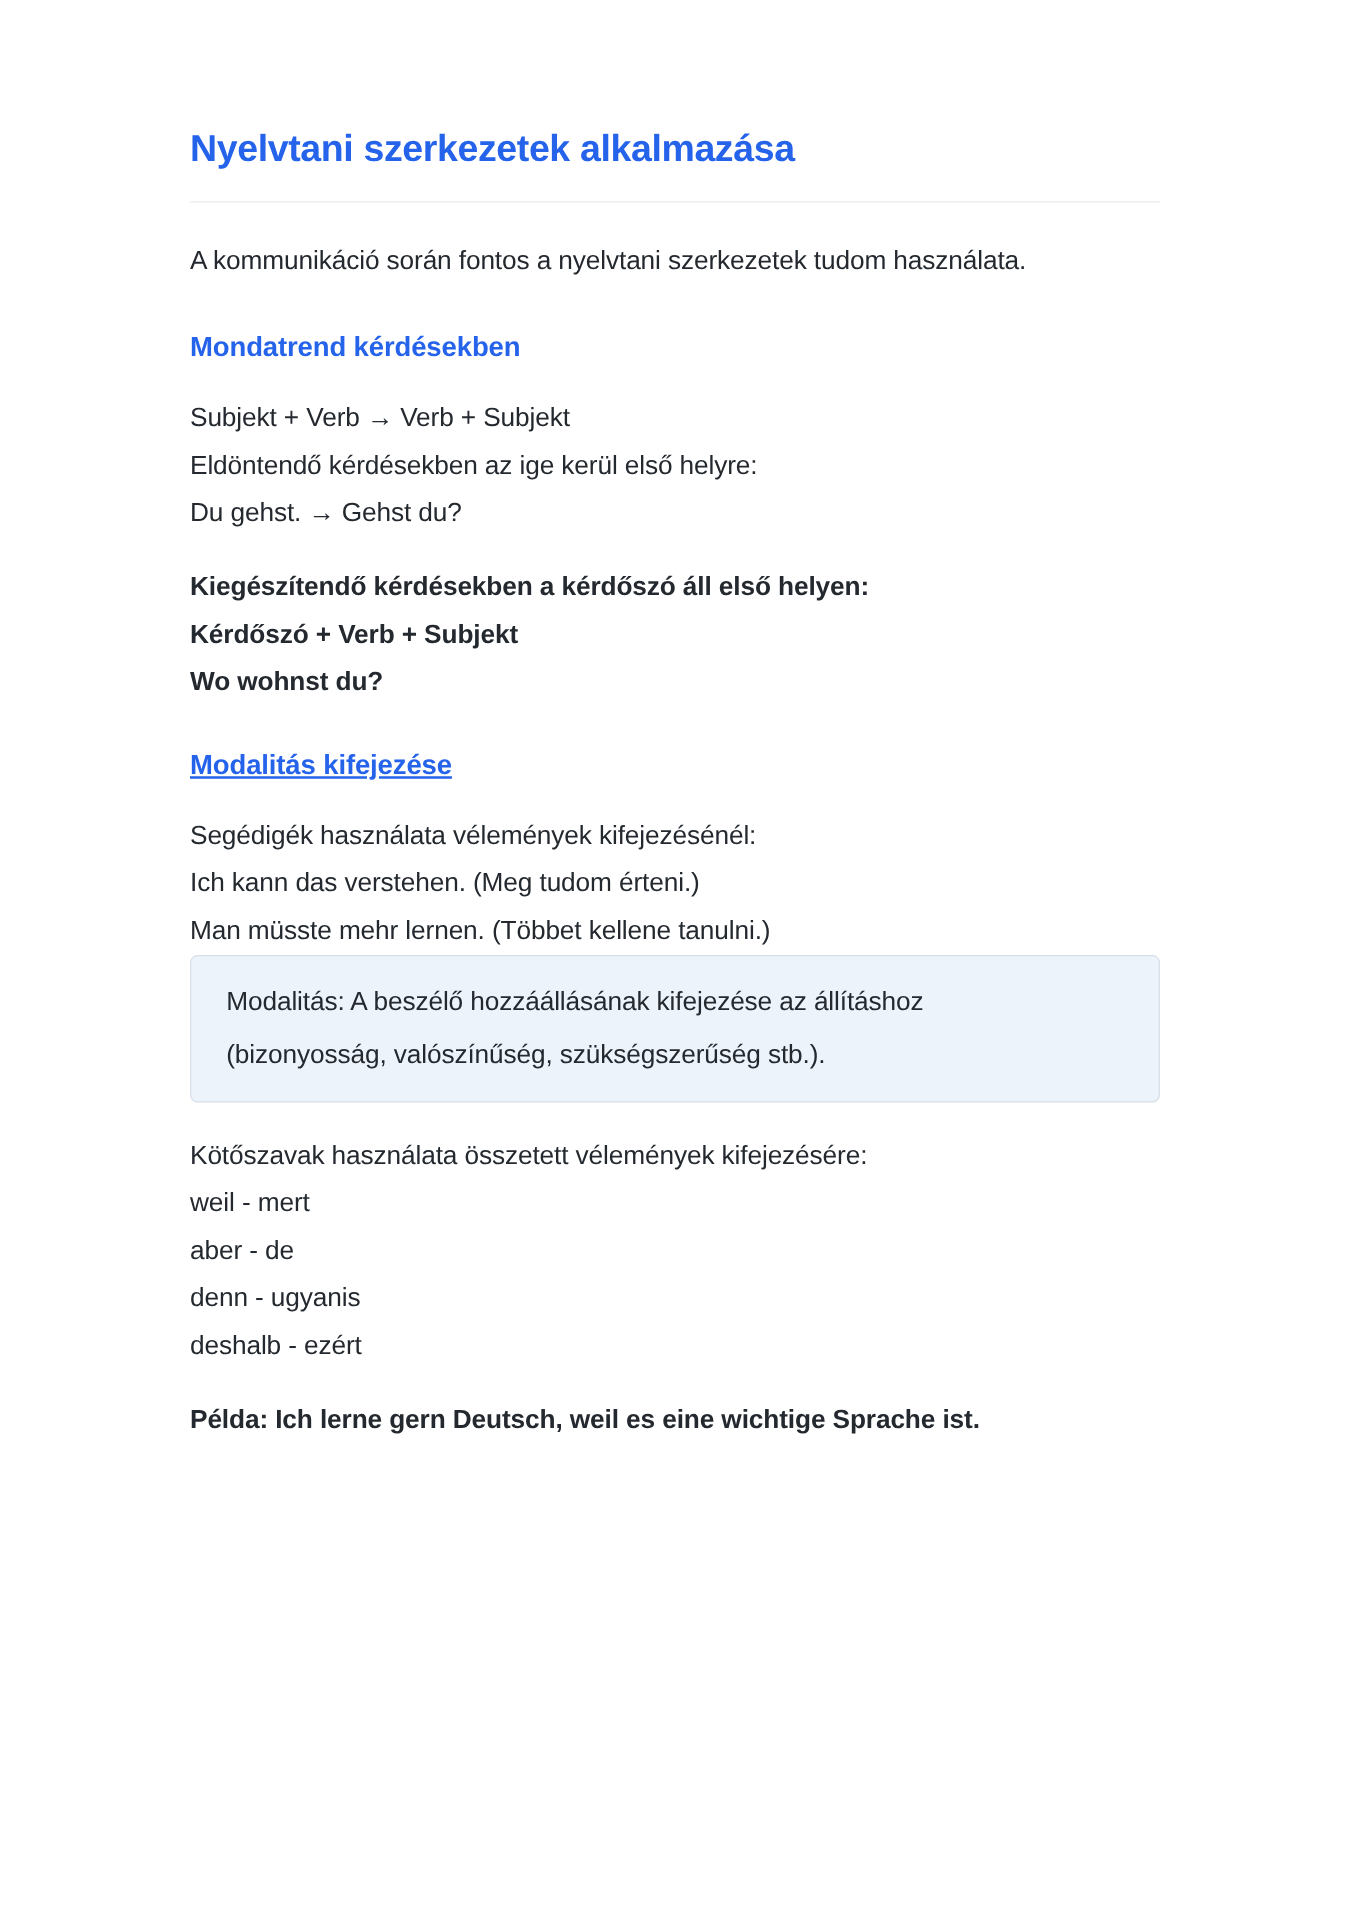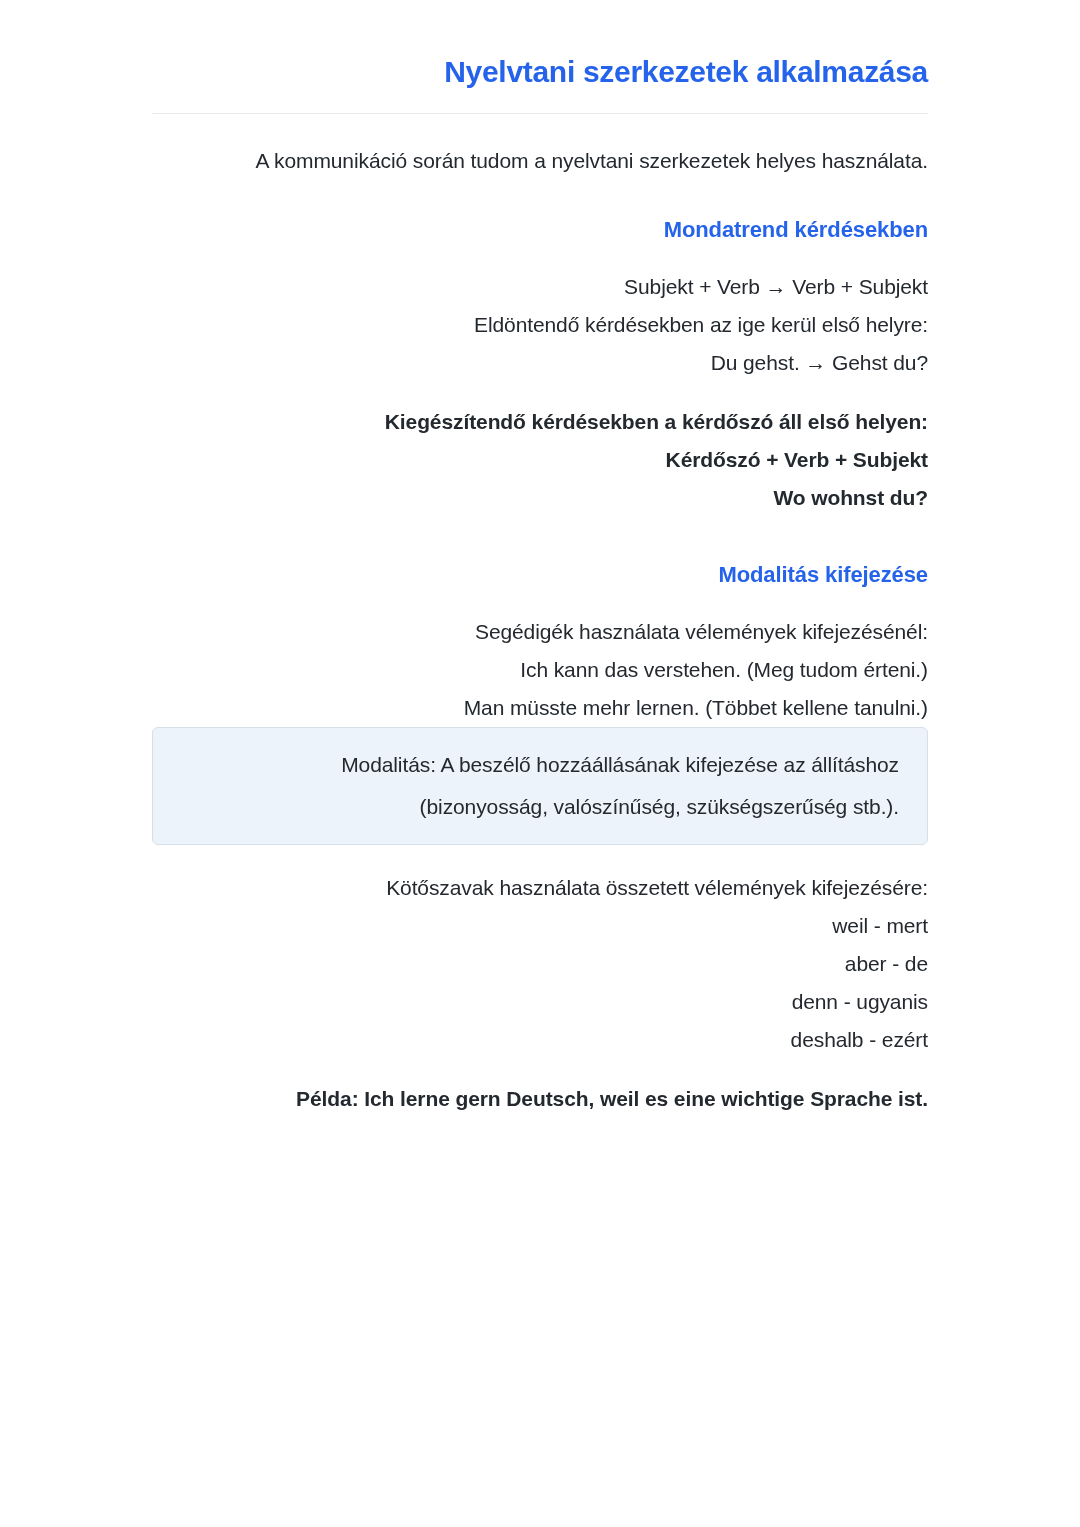--- a/index.html
+++ b/index.html
@@ -13,23 +13,22 @@
   html,body{background:#ffffff;}
   body{
     width:1080px;
     min-height:1527px;
     font-family:"Liberation Sans","DejaVu Sans",sans-serif;
     color:var(--text);
   }
   .page{
     width:1080px;
     min-height:1527px;
-    padding:52px 152px 60px 152px;
+    padding:100px 152px 60px 152px;
     background:#ffffff;
-    text-align:right;
   }
   h1.doc-title{
     font-size:30px;
     line-height:40px;
     font-weight:700;
     letter-spacing:-0.3px;
     color:var(--accent);
     padding-bottom:21px;
     border-bottom:1px solid var(--divider);
   }
@@ -41,21 +40,21 @@
   }
   p.intro{margin-top:28px;}
   h3.section-heading{
     font-size:22px;
     line-height:28px;
     font-weight:700;
     color:var(--accent);
     letter-spacing:-0.1px;
   }
   h3.first{margin-top:36px;}
-  h3.later{margin-top:44px;}
+  h3.later{margin-top:33px;text-decoration:underline;}
   p.after-heading{margin-top:24px;}
   p.follow{margin-top:21px;font-weight:bold;}
   .line{display:block;}
   .callout{
     background:var(--callout_bg);
     border:1px solid var(--callout_border);
     border-radius:6px;
     padding:16px 28px;
     font-size:21px;
     line-height:42px;
@@ -63,21 +62,21 @@
     letter-spacing:-0.1px;
   }
 </style>
 </head>
 <body>
 
 <div class="page">
 
   <h1 class="doc-title">Nyelvtani szerkezetek alkalmazása</h1>
 
-  <p class="body intro">A kommunikáció során tudom a nyelvtani szerkezetek helyes használata.</p>
+  <p class="body intro">A kommunikáció során fontos a nyelvtani szerkezetek tudom használata.</p>
 
   <h3 class="section-heading first">Mondatrend kérdésekben</h3>
 
   <p class="body after-heading">
     <span class="line">Subjekt + Verb → Verb + Subjekt</span>
     <span class="line">Eldöntendő kérdésekben az ige kerül első helyre:</span>
     <span class="line">Du gehst. → Gehst du?</span>
   </p>
 
   <p class="body follow">

